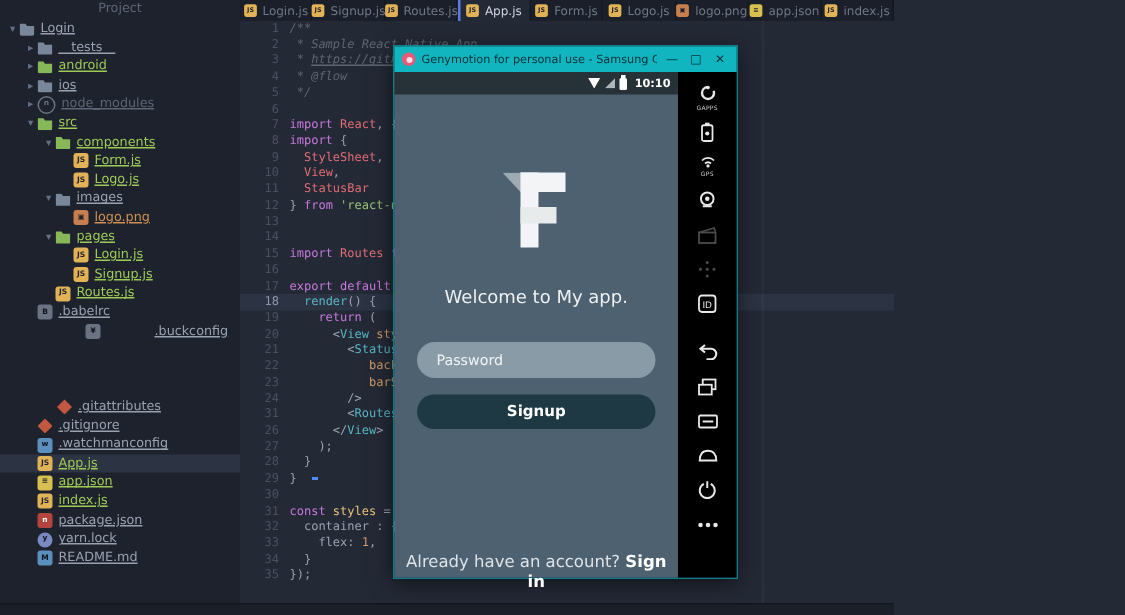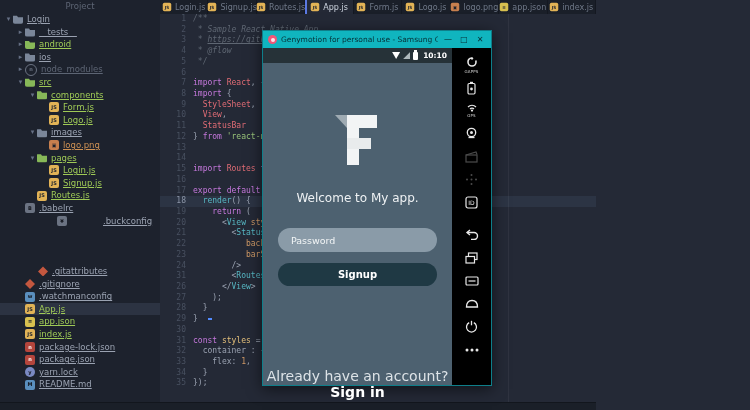--- a/index.html
+++ b/index.html
@@ -95,21 +95,21 @@
   #flogo .arm2{position:absolute;left:18px;top:29px;width:24px;height:11px;background:#e8ebec;}
 
   #welcome{position:absolute;left:0;top:128px;width:189px;text-align:center;font-size:12px;color:#eef1f3;}
   .field{position:absolute;left:15px;width:159px;height:24px;border-radius:12px;background:#8a9ba8;
          box-sizing:border-box;padding-left:13px;font-size:9.5px;color:#f2f5f6;display:flex;align-items:center;}
   #fld-email{top:131px;}
   #fld-pass{top:165px;}
   #btn-signup{position:absolute;left:15px;top:200px;width:159px;height:23px;border-radius:12px;
               background:#1f3944;color:#fff;font-size:10px;font-weight:bold;display:flex;
               align-items:center;justify-content:center;cursor:pointer;}
-  #signin-line{position:absolute;left:0;top:305px;width:189px;text-align:center;font-size:14px;color:#dde3e7;}
+  #signin-line{position:absolute;left:0;top:305px;width:189px;text-align:center;font-size:11px;color:#dde3e7;}
   #signin-line b{color:#fff;}
   #watermark{position:absolute;left:2px;top:312px;font-size:11px;color:rgba(255,255,255,0.22);white-space:nowrap;}
 
   
   #emu-tools{flex:1;background:#000;display:flex;flex-direction:column;align-items:center;padding-top:5px;}
   .tool{width:20px;height:23px;display:flex;flex-direction:column;align-items:center;justify-content:center;
         color:#e8e8e8;flex:0 0 23px;cursor:pointer;}
   .tool.dim{opacity:.32;}
   .tool.gap{margin-top:9px;}
   .tool svg{display:block;}
@@ -230,25 +230,20 @@
         </div>
         <div class="trow green" style="padding-left: 16px;">
           <span class="arrow"></span>
           <span class="tico i-json">≡</span>
           <span class="lbl">app.json</span>
         </div>
         <div class="trow green" style="padding-left: 16px;">
           <span class="arrow"></span>
           <span class="tico i-js">JS</span>
           <span class="lbl">index.js</span>
-        </div>
-        <div class="trow" style="padding-left: 16px;">
-          <span class="arrow"></span>
-          <span class="tico i-npm">n</span>
-          <span class="lbl">package-lock.json</span>
         </div>
         <div class="trow" style="padding-left: 16px;">
           <span class="arrow"></span>
           <span class="tico i-npm">n</span>
           <span class="lbl">package.json</span>
         </div>
         <div class="trow" style="padding-left: 16px;">
           <span class="arrow"></span>
           <span class="tico i-yarn">y</span>
           <span class="lbl">yarn.lock</span>

